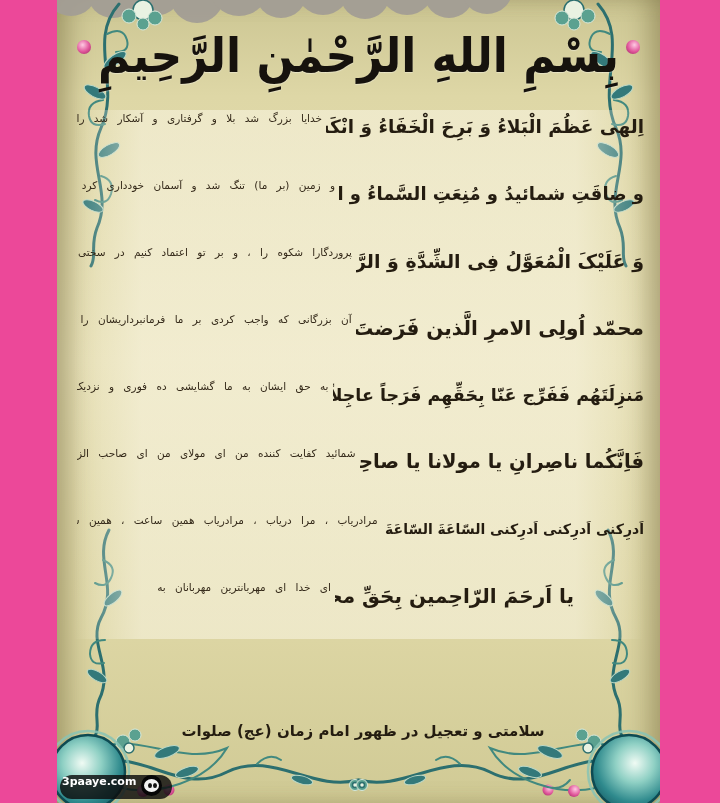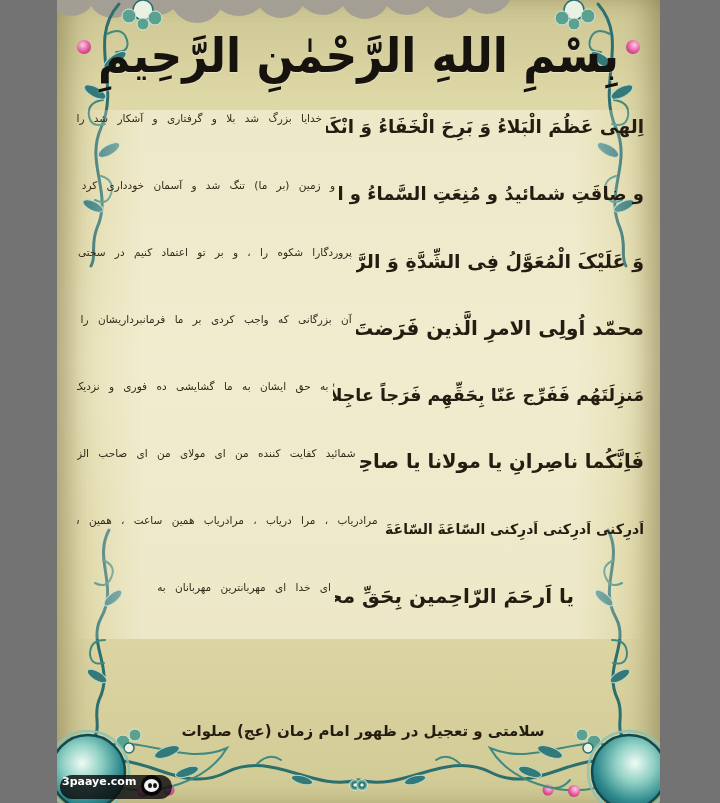--- a/index.html
+++ b/index.html
@@ -1,16 +1,16 @@
 <!DOCTYPE html>
 <html lang="fa" dir="rtl"><head>
 <meta charset="utf-8">
 <style>
   html,body{margin:0;padding:0;background:#000;}
-  .stage{position:relative;width:720px;height:803px;background:#737373;overflow:hidden;
+  .stage{position:relative;width:720px;height:803px;background:#ec4899;overflow:hidden;
          font-family:"DejaVu Sans",sans-serif;}
   .parchment{position:absolute;left:57px;top:0;width:603px;height:803px;
          background:linear-gradient(180deg,#ccc693 0%,#ded7a6 12%,#e7e0b6 45%,#ddd6a4 78%,#d0ca95 100%);
          box-shadow:inset 22px 0 30px -14px rgba(105,95,50,.55), inset -22px 0 30px -14px rgba(105,95,50,.55);}
   .decor{position:absolute;left:57px;top:0;}
   .content{position:absolute;left:57px;top:0;width:603px;height:803px;direction:rtl;
          text-align:center;color:#2b2315;}
   .bismillah{position:absolute;top:6px;left:0;right:0;height:98px;display:flex;align-items:center;
          justify-content:center;font-size:44px;font-weight:bold;color:#16120d;
          text-shadow:0 1px 1px rgba(255,255,255,.35);transform:scaleY(1.08);}

